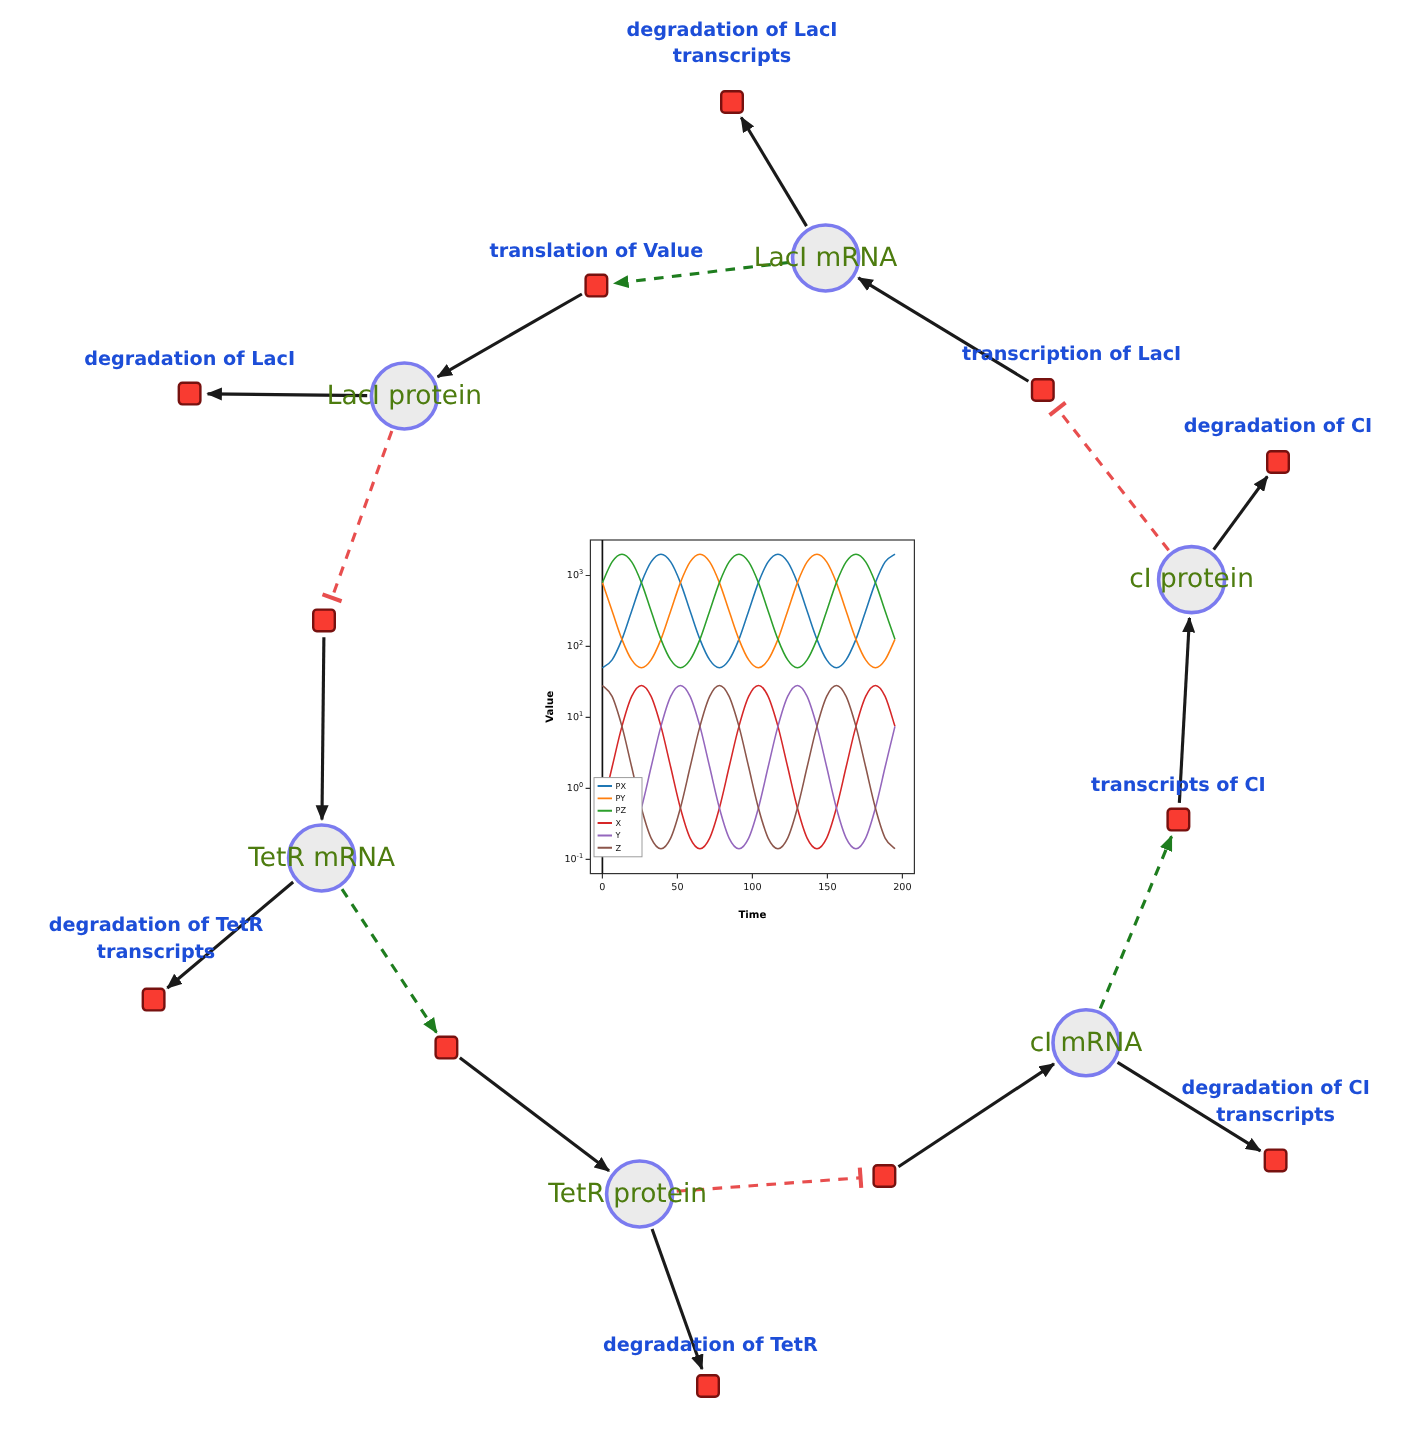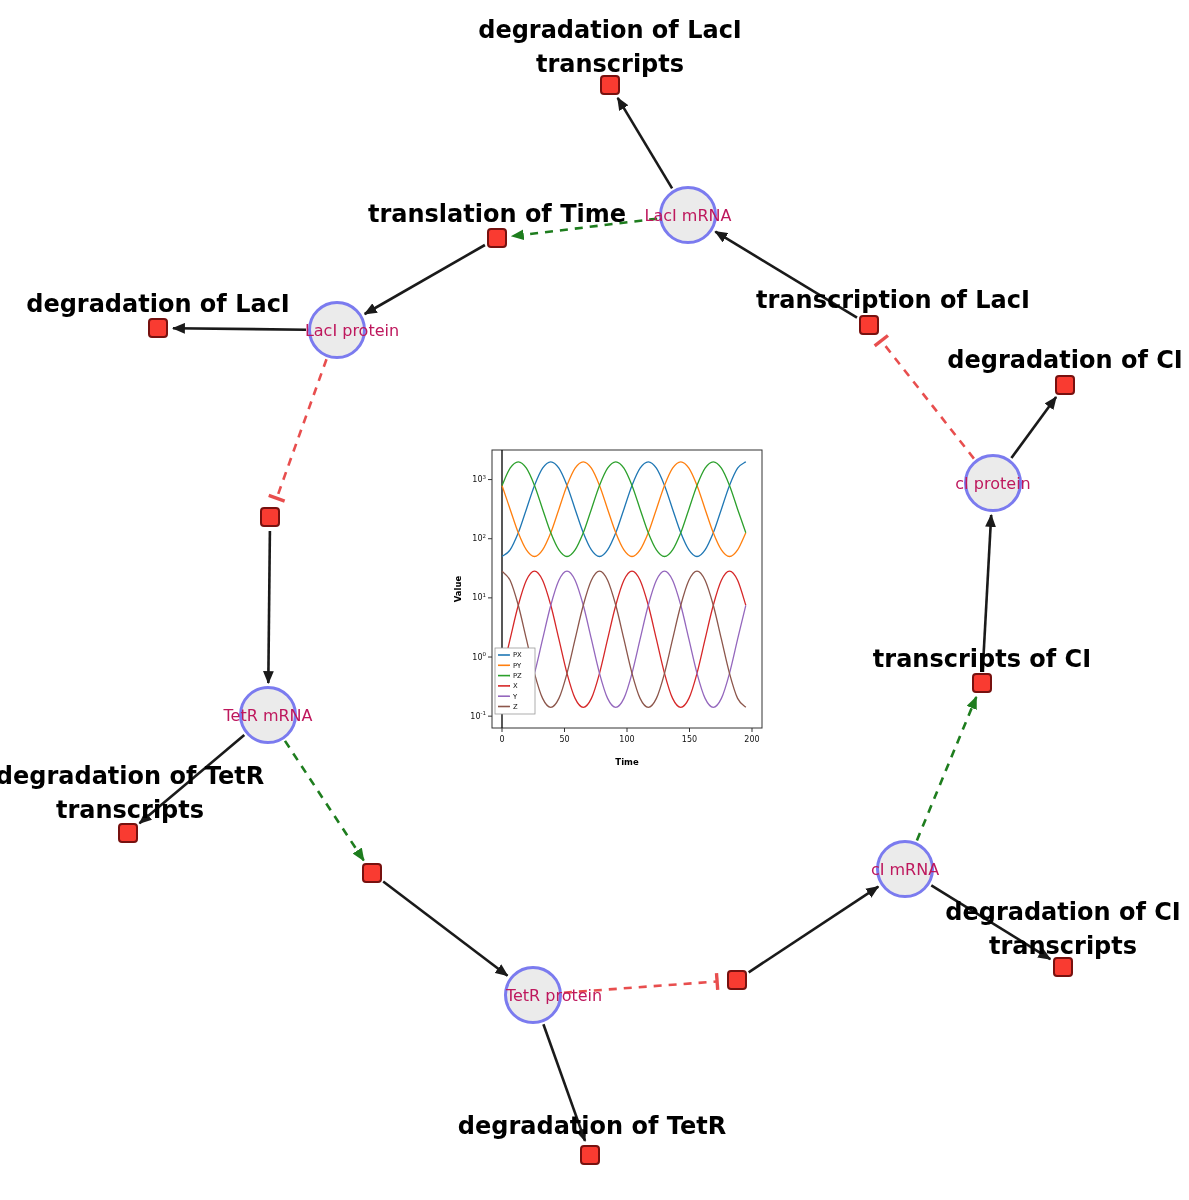--- a/index.html
+++ b/index.html
@@ -6,24 +6,24 @@
   body{font-family:"DejaVu Sans", "Liberation Sans", sans-serif;}
   #canvas{position:relative;width:1189px;height:1200px;background:#fff;overflow:hidden;}
   #edges-svg{position:absolute;left:0;top:0;}
   #nodes-layer{position:absolute;left:0;top:0;width:100%;height:100%;pointer-events:none;}
   .species-node{position:absolute;width:58px;height:58px;border-radius:50%;
     background:#ebebeb;border:3px solid #7b7bef;transform:translate(-50%,-50%);
     box-sizing:border-box;pointer-events:auto;}
   .reaction-node{position:absolute;width:20px;height:20px;border-radius:4px;
     background:#f93b31;border:2.5px solid #77110f;transform:translate(-50%,-50%);
     box-sizing:border-box;pointer-events:auto;}
-  .species-label{position:absolute;transform:translate(-50%,-50%);font-size:16px;
-    color:#be185d;white-space:nowrap;}
-  .reaction-label{position:absolute;transform:translateX(-50%);font-size:24px;
-    font-weight:bold;color:#000000;text-align:center;line-height:1.4;white-space:nowrap;}
+  .species-label{position:absolute;transform:translate(-50%,-50%);font-size:22px;
+    color:#4d7c0f;white-space:nowrap;}
+  .reaction-label{position:absolute;transform:translateX(-50%);font-size:16px;
+    font-weight:bold;color:#1d4ed8;text-align:center;line-height:1.4;white-space:nowrap;}
   #chart-box{position:absolute;left:450px;top:438px;width:324px;height:336px;background:#fff;}
   #chart-svg{font-family:"DejaVu Sans", "Liberation Sans", sans-serif;}
   .axis-label{font-size:8.5px;font-weight:bold;fill:#000;}
   .tick-label{font-size:8px;fill:#111;}
   .legend-label{font-size:6.8px;fill:#111;}
 </style>
 </head>
 <body>
 
 <div id="canvas">
@@ -55,37 +55,37 @@
       <line x1="931.3" y1="885.3" x2="1050.3" y2="959.1" stroke-width="2.6" fill="none" stroke="#1a1a1a" marker-end="url(#arrow-b)"></line>
       <line x1="916.9" y1="840.4" x2="976.3" y2="696.9" stroke-width="2.6" fill="none" stroke="#1e7d1e" stroke-dasharray="8,7" marker-end="url(#arrow-g)"></line>
       <line x1="982.8" y1="669.0" x2="991.2" y2="515.0" stroke-width="2.6" fill="none" stroke="#1a1a1a" marker-end="url(#arrow-b)"></line>
       <line x1="1011.4" y1="458.0" x2="1056.1" y2="397.1" stroke-width="2.6" fill="none" stroke="#1a1a1a" marker-end="url(#arrow-b)"></line>
       <line x1="973.9" y1="458.6" x2="881.3" y2="340.7" stroke-width="2.6" fill="none" stroke="#e84e4e" stroke-dasharray="8,7" marker-end="url(#tbar-r)"></line>
     </svg>
   <div id="nodes-layer">
       <div class="species-node" style="left: 688px; top: 215px;"></div>
       <div class="species-label" style="left: 688px; top: 215px;">LacI mRNA</div>
       <div class="species-node" style="left: 337px; top: 330px;"></div>
-      <div class="species-label" style="left: 337px; top: 330px; margin-left: 15px;">LacI protein</div>
+      <div class="species-label" style="left: 337px; top: 330px;">LacI protein</div>
       <div class="species-node" style="left: 268px; top: 715px;"></div>
       <div class="species-label" style="left: 268px; top: 715px;">TetR mRNA</div>
       <div class="species-node" style="left: 533px; top: 995px;"></div>
-      <div class="species-label" style="left: 554px; top: 995px;">TetR protein</div>
+      <div class="species-label" style="left: 523px; top: 995px;">TetR protein</div>
       <div class="species-node" style="left: 905px; top: 869px;"></div>
       <div class="species-label" style="left: 905px; top: 869px;">cI mRNA</div>
       <div class="species-node" style="left: 993px; top: 483px;"></div>
       <div class="species-label" style="left: 993px; top: 483px;">cI protein</div>
       <div class="reaction-node" style="left: 610px; top: 85px;"></div>
       <div class="reaction-label" style="left: 610px; top: 14px;">
         <div>degradation of LacI</div>
         <div>transcripts</div>
       </div>
       <div class="reaction-node" style="left: 497px; top: 238px;"></div>
       <div class="reaction-label" style="left: 497px; top: 198px;">
-        <div>translation of Time</div>
+        <div>translation of Value</div>
       </div>
       <div class="reaction-node" style="left: 869px; top: 325px;"></div>
       <div class="reaction-label" style="left: 869px; top: 284px; margin-left: 24px;">
         <div>transcription of LacI</div>
       </div>
       <div class="reaction-node" style="left: 158px; top: 328px;"></div>
       <div class="reaction-label" style="left: 158px; top: 288px;">
         <div>degradation of LacI</div>
       </div>
       <div class="reaction-node" style="left: 1065px; top: 385px;"></div>

